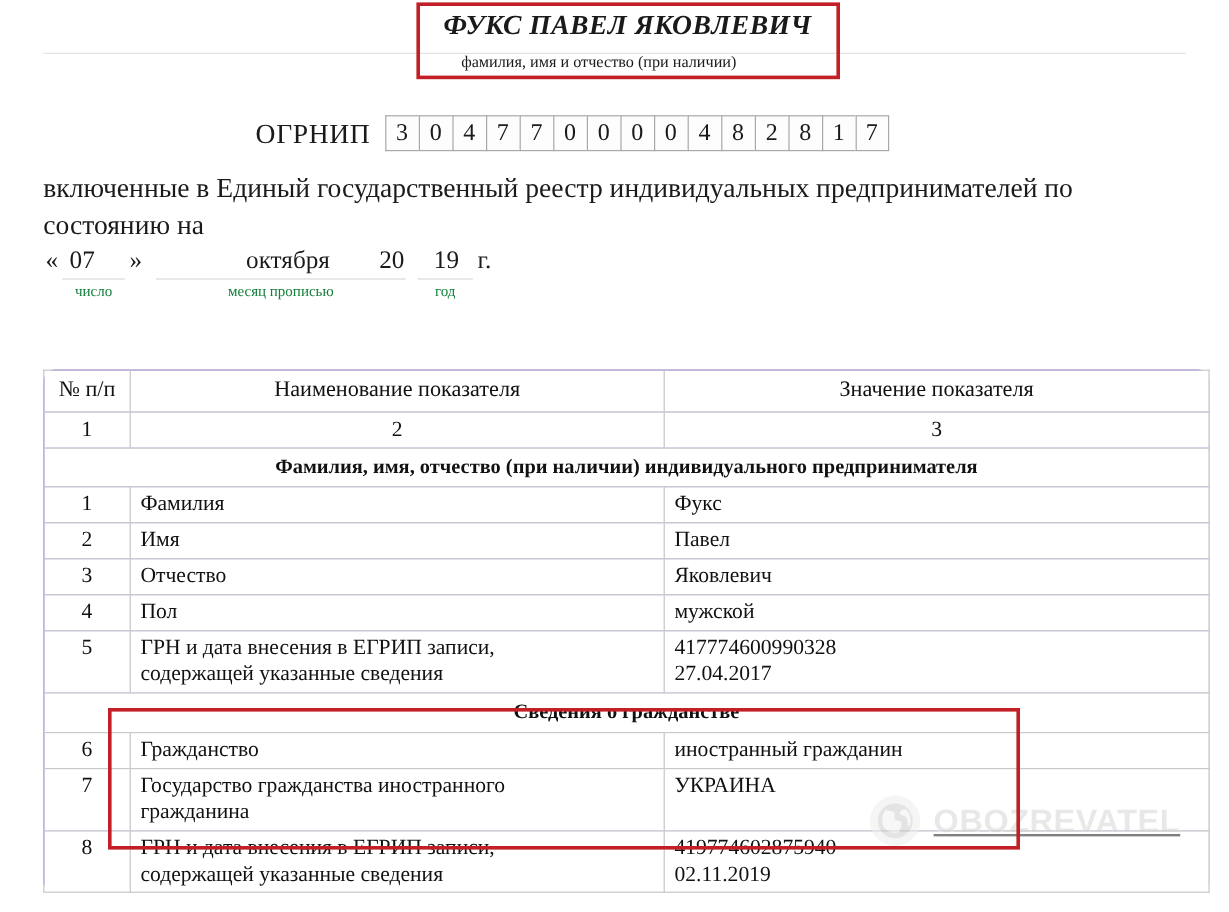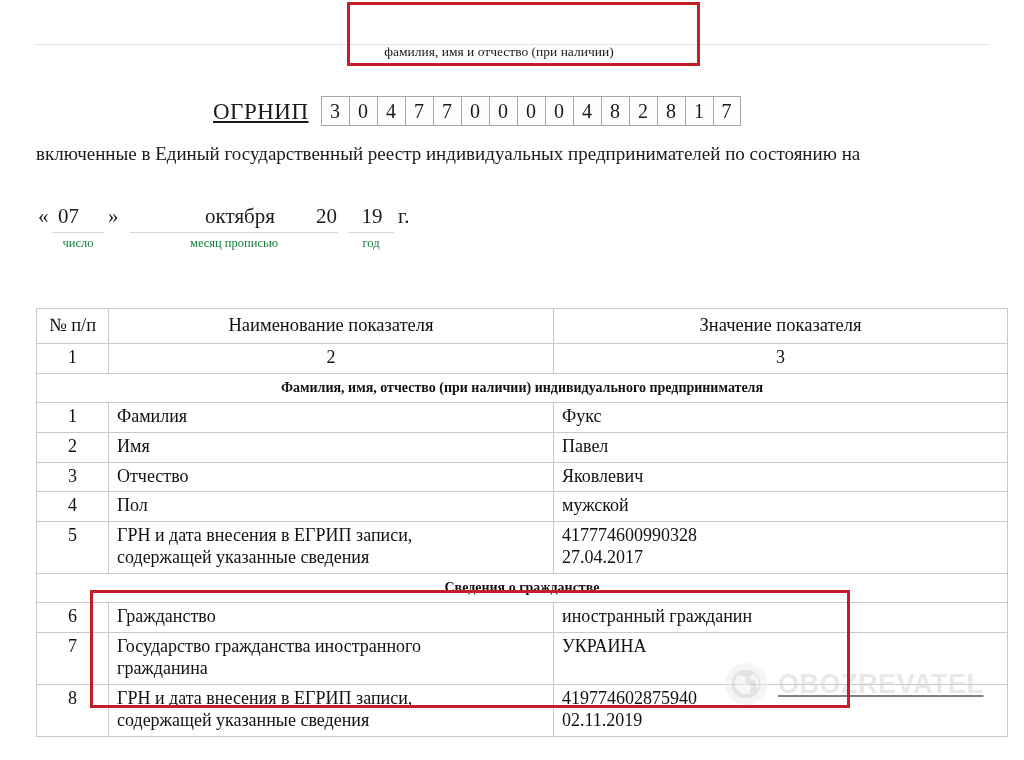--- a/index.html
+++ b/index.html
@@ -72,21 +72,20 @@
     left: 213px;
     top: 96px;
     display: flex;
     align-items: center;
   }
   .ogrnip-label {
     font-size: 23px;
     letter-spacing: 0.5px;
     margin-right: 12px;
     line-height: 1;
-    text-decoration: underline;
   }
   .ogrnip-boxes {
     display: flex;
   }
   .ogrnip-cell {
     width: 28px;
     height: 30px;
     border: 1px solid #a8a8a8;
     border-right: none;
     display: flex;
@@ -97,21 +96,21 @@
     box-sizing: border-box;
   }
   .ogrnip-cell:last-child { border-right: 1px solid #a8a8a8; }
 
   
   .para {
     position: absolute;
     left: 36px;
     top: 141px;
     width: 920px;
-    font-size: 19px;
+    font-size: 23px;
     line-height: 1.35;
   }
 
   
   .dateline {
     position: absolute;
     left: 36px;
     top: 204px;
     width: 420px;
     height: 52px;
@@ -166,21 +165,21 @@
   }
   tr.numrow td {
     text-align: center;
     font-size: 18px;
     padding-top: 3px;
     padding-bottom: 4px;
   }
   tr.section td {
     text-align: center;
     font-weight: 700;
-    font-size: 14px;
+    font-size: 17px;
     padding-top: 5px;
     padding-bottom: 6px;
   }
   td.numcell { text-align: center; }
   .twoline { white-space: pre-line; }
 
   
   .hl-box-citizen {
     position: absolute;
     left: 90px;
@@ -222,20 +221,21 @@
     text-shadow: 0 1px 0 rgba(255,255,255,0.9);
     white-space: nowrap;
   }
 </style>
 </head>
 <body>
 
 <div id="page">
 
   <div class="hdr-rule"></div>
+  <div class="hdr-name">ФУКС ПАВЕЛ ЯКОВЛЕВИЧ</div>
   <div class="hdr-caption">фамилия, имя и отчество (при наличии)</div>
   <div class="hl-box-top"></div>
 
   <div class="ogrnip-row">
     <span class="ogrnip-label">ОГРНИП</span>
     <span class="ogrnip-boxes">
       <span class="ogrnip-cell">3</span>
       <span class="ogrnip-cell">0</span>
       <span class="ogrnip-cell">4</span>
       <span class="ogrnip-cell">7</span>

